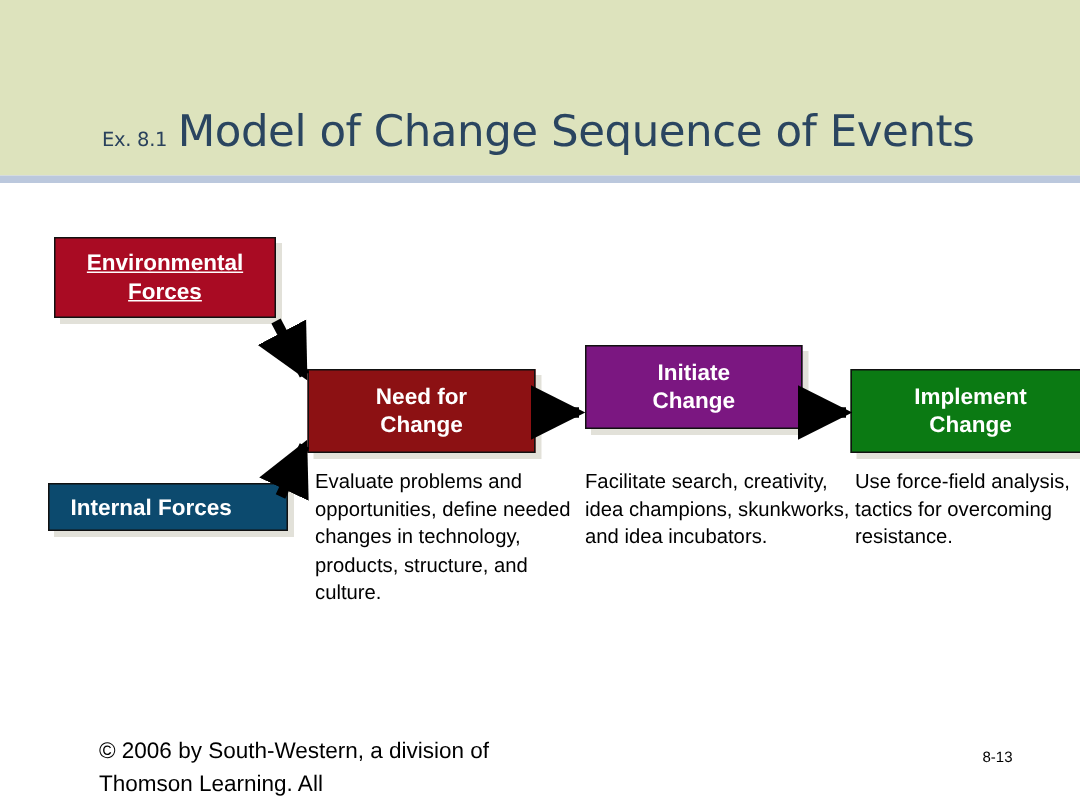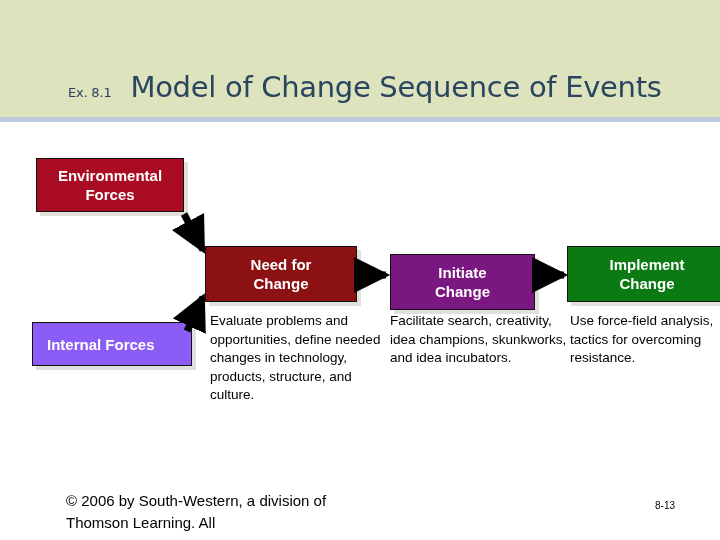--- a/index.html
+++ b/index.html
@@ -30,21 +30,20 @@
     height: 5px;
     background: #bbc8dd;
   }
   #title-wrap {
     position: absolute;
     left: 68px;
     top: 70px;
     display: flex;
     align-items: baseline;
     white-space: nowrap;
-    gap: 12px;
   }
   #title-prefix {
     font-family: "DejaVu Sans", sans-serif;
     font-size: 13px;
     color: #29415c;
     letter-spacing: -0.2px;
     margin-right: 7px;
   }
   #title-main {
     font-family: "DejaVu Sans", sans-serif;
@@ -81,33 +80,33 @@
     box-shadow: 4px 4px 0 rgba(160,156,130,0.30);
     z-index: 3;
   }
   .box-env {
     left: 36px; top: 36px;
     width: 148px; height: 54px;
     background: #a90b23;
   }
   .box-int {
     left: 32px; top: 200px;
-    width: 160px; height: 44px;
-    background: #8b5cf6;
+    width: 160px; height: 32px;
+    background: #0c4a6e;
     justify-content: flex-start;
     padding-left: 14px;
     overflow: hidden;
   }
   .box-need {
     left: 205px; top: 124px;
     width: 152px; height: 56px;
     background: #8c1113;
   }
   .box-initiate {
-    left: 390px; top: 132px;
+    left: 390px; top: 108px;
     width: 145px; height: 56px;
     background: #7b1781;
   }
   .box-implement {
     left: 567px; top: 124px;
     width: 160px; height: 56px;
     background: #0b7a13;
   }
 
   
@@ -182,21 +181,21 @@
 <div id="header-band"></div>
 <div id="header-rule"></div>
 
 <div id="title-wrap">
   <span id="title-prefix">Ex. 8.1</span>
   <span id="title-main">Model of Change Sequence of Events</span>
 </div>
 
 <div id="slide">
 
-  <div class="box box-env" style="white-space: pre-line;">Environmental
+  <div class="box box-env" style="white-space: pre-line; text-decoration: underline;">Environmental
 Forces</div>
 
   <div class="box box-int" style="white-space: pre-line;">Internal Forces</div>
 
   <div class="box box-need" style="white-space: pre-line;">Need for
 Change</div>
 
   <div class="box box-initiate" style="white-space: pre-line;">Initiate
 Change</div>
 

